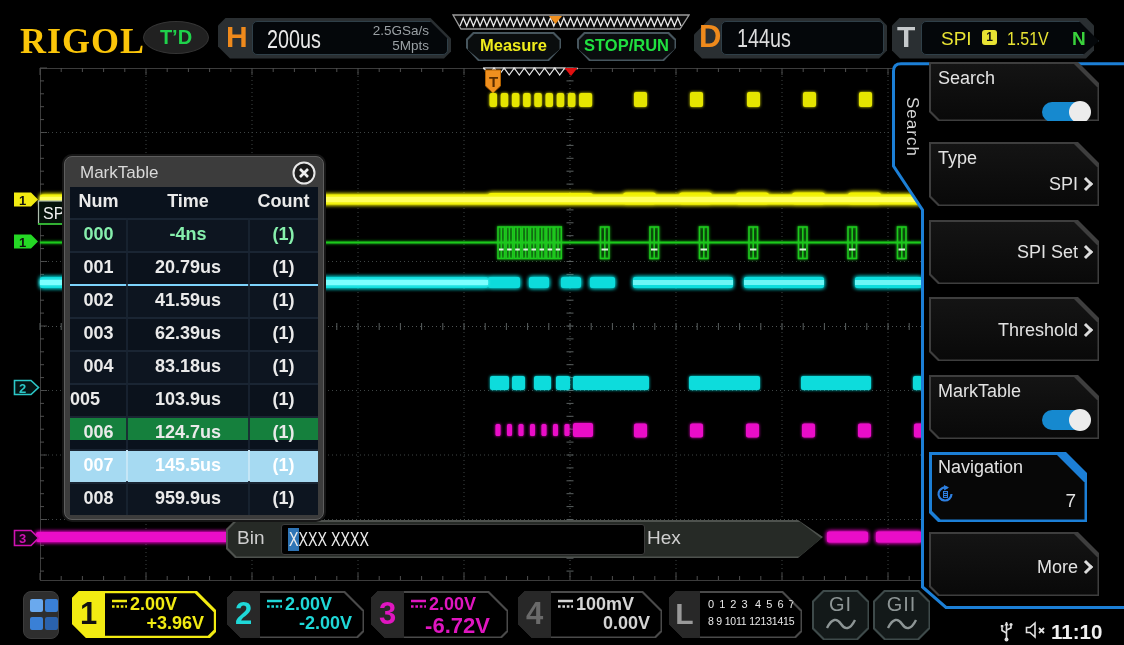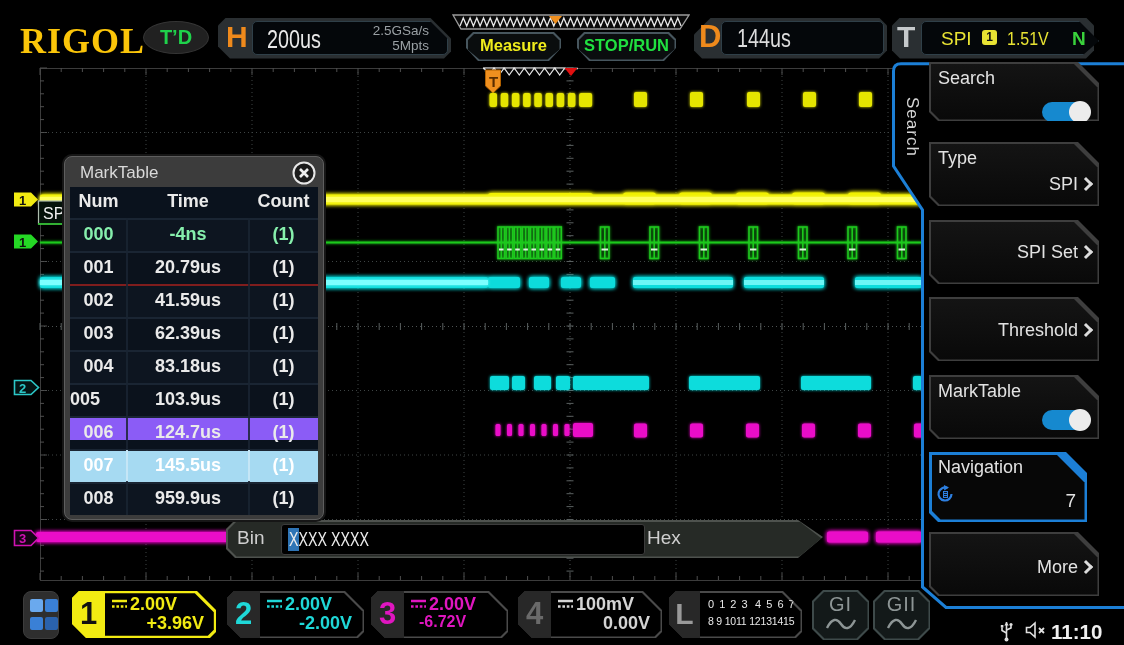--- a/index.html
+++ b/index.html
@@ -507,41 +507,41 @@
 <div class="ab" style="left:0;top:31px;width:100%;height:33px;background:#0d1520;border-top:2px solid #1a2533;font-weight:bold;color:#86efac;font-size:18px">
         <span class="ab" style="left:0;width:57px;text-align:center;top:4px">000</span>
         <span class="ab" style="left:57px;width:122px;text-align:center;top:4px">-4ns</span>
         <span class="ab" style="left:179px;width:69px;text-align:center;top:4px">(1)</span>
       </div>
 <div class="ab" style="left:0;top:64px;width:100%;height:33px;background:#0b121c;border-top:2px solid #1a2533;font-weight:bold;color:#eaeaea;font-size:18px">
         <span class="ab" style="left:0;width:57px;text-align:center;top:4px">001</span>
         <span class="ab" style="left:57px;width:122px;text-align:center;top:4px">20.79us</span>
         <span class="ab" style="left:179px;width:69px;text-align:center;top:4px">(1)</span>
       </div>
-<div class="ab" style="left:0;top:97px;width:100%;height:33px;background:#0d1520;border-top:2px solid #7f1d1d;font-weight:bold;color:#eaeaea;font-size:18px">
+<div class="ab" style="left:0;top:97px;width:100%;height:33px;background:#0d1520;border-top:2px solid #7dd3fc;font-weight:bold;color:#eaeaea;font-size:18px">
         <span class="ab" style="left:0;width:57px;text-align:center;top:4px">002</span>
         <span class="ab" style="left:57px;width:122px;text-align:center;top:4px">41.59us</span>
         <span class="ab" style="left:179px;width:69px;text-align:center;top:4px">(1)</span>
       </div>
 <div class="ab" style="left:0;top:130px;width:100%;height:33px;background:#0b121c;border-top:2px solid #1a2533;font-weight:bold;color:#eaeaea;font-size:18px">
         <span class="ab" style="left:0;width:57px;text-align:center;top:4px">003</span>
         <span class="ab" style="left:57px;width:122px;text-align:center;top:4px">62.39us</span>
         <span class="ab" style="left:179px;width:69px;text-align:center;top:4px">(1)</span>
       </div>
 <div class="ab" style="left:0;top:163px;width:100%;height:33px;background:#0d1520;border-top:2px solid #1a2533;font-weight:bold;color:#eaeaea;font-size:18px">
         <span class="ab" style="left:0;width:57px;text-align:center;top:4px">004</span>
         <span class="ab" style="left:57px;width:122px;text-align:center;top:4px">83.18us</span>
         <span class="ab" style="left:179px;width:69px;text-align:center;top:4px">(1)</span>
       </div>
 <div class="ab" style="left:0;top:196px;width:100%;height:33px;background:#0b121c;border-top:2px solid #1a2533;font-weight:bold;color:#eaeaea;font-size:18px">
         <span class="ab" style="left:0;width:68px;text-align:left;top:4px">005</span>
         <span class="ab" style="left:57px;width:122px;text-align:center;top:4px">103.9us</span>
         <span class="ab" style="left:179px;width:69px;text-align:center;top:4px">(1)</span>
       </div>
-<div class="ab" style="left:0;top:229px;width:100%;height:24px;background:#8b5cf6;border-top:2px solid #1a2533;font-weight:bold;color:#eaeaea;font-size:18px">
+<div class="ab" style="left:0;top:229px;width:100%;height:24px;background:#15803d;border-top:2px solid #1a2533;font-weight:bold;color:#eaeaea;font-size:18px">
         <span class="ab" style="left:0;width:57px;text-align:center;top:4px">006</span>
         <span class="ab" style="left:57px;width:122px;text-align:center;top:4px">124.7us</span>
         <span class="ab" style="left:179px;width:69px;text-align:center;top:4px">(1)</span>
       </div>
 <div class="ab" style="left:0;top:262px;width:100%;height:33px;background:#a6daf2;border-top:2px solid #1a2533;font-weight:bold;color:#ffffff;font-size:18px">
         <span class="ab" style="left:0;width:57px;text-align:center;top:4px">007</span>
         <span class="ab" style="left:57px;width:122px;text-align:center;top:4px">145.5us</span>
         <span class="ab" style="left:179px;width:69px;text-align:center;top:4px">(1)</span>
       </div>
 <div class="ab" style="left:0;top:295px;width:100%;height:33px;background:#0d1520;border-top:2px solid #1a2533;font-weight:bold;color:#eaeaea;font-size:18px">
@@ -584,21 +584,21 @@
   </div>
 <div style="position:absolute;left:371px;top:591px;width:137px;height:47px;background:#4a4a4a;clip-path:polygon(7px 0, calc(100% - 19px) 0, 100% 19px, 100% calc(100% - 6px), calc(100% - 6px) 100%, 14px 100%, 0 calc(100% - 14px), 0 7px)">
     <div style="position:absolute;left:1.5px;top:1.5px;right:1.5px;bottom:1.5px;background:#000;clip-path:polygon(7px 0, calc(100% - 19px) 0, 100% 19px, 100% calc(100% - 6px), calc(100% - 6px) 100%, 14px 100%, 0 calc(100% - 14px), 0 7px)"></div>
     <div style="position:absolute;left:0;top:0;width:33px;height:100%;background:#282828;clip-path:polygon(0 0, 100% 0, 100% 100%, 14px 100%, 0 calc(100% - 14px))"></div>
     <div style="position:absolute;left:0;top:4px;width:33px;text-align:center;font-size:31px;font-weight:bold;color:#e016c0;line-height:38px">3</div>
     <div style="position:absolute;left:40px;top:4.5px;width:16px"><svg width="15" height="10" viewBox="0 0 15 10" style="vertical-align:1px">
         <line x1="0" y1="2" x2="15" y2="2" stroke="#e016c0" stroke-width="2.4"></line>
         <line x1="0" y1="7.5" x2="15" y2="7.5" stroke="#e016c0" stroke-width="2.4" stroke-dasharray="2.6 1.8"></line>
       </svg></div>
     <div style="position:absolute;left:58px;top:2.5px;font-size:18px;font-weight:bold;color:#e016c0">2.00V</div>
-    <div style="position:absolute;right:12px;top:21.5px;width:77px;text-align:left;font-size:16px;font-weight:bold;color:#e016c0">-6.72V</div>
+    <div style="position:absolute;right:12px;top:21.5px;width:77px;text-align:center;font-size:22px;font-weight:bold;color:#e016c0">-6.72V</div>
   </div>
 <div style="position:absolute;left:518px;top:591px;width:144px;height:47px;background:#4a4a4a;clip-path:polygon(7px 0, calc(100% - 19px) 0, 100% 19px, 100% calc(100% - 6px), calc(100% - 6px) 100%, 14px 100%, 0 calc(100% - 14px), 0 7px)">
     <div style="position:absolute;left:1.5px;top:1.5px;right:1.5px;bottom:1.5px;background:#000;clip-path:polygon(7px 0, calc(100% - 19px) 0, 100% 19px, 100% calc(100% - 6px), calc(100% - 6px) 100%, 14px 100%, 0 calc(100% - 14px), 0 7px)"></div>
     <div style="position:absolute;left:0;top:0;width:33px;height:100%;background:#282828;clip-path:polygon(0 0, 100% 0, 100% 100%, 14px 100%, 0 calc(100% - 14px))"></div>
     <div style="position:absolute;left:0;top:4px;width:33px;text-align:center;font-size:31px;font-weight:bold;color:#6a6a6a;line-height:38px">4</div>
     <div style="position:absolute;left:40px;top:4.5px;width:16px"><svg width="15" height="10" viewBox="0 0 15 10" style="vertical-align:1px">
         <line x1="0" y1="2" x2="15" y2="2" stroke="#d4d4d4" stroke-width="2.4"></line>
         <line x1="0" y1="7.5" x2="15" y2="7.5" stroke="#d4d4d4" stroke-width="2.4" stroke-dasharray="2.6 1.8"></line>
       </svg></div>
     <div style="position:absolute;left:58px;top:2.5px;font-size:18px;font-weight:bold;color:#d4d4d4">100mV</div>

